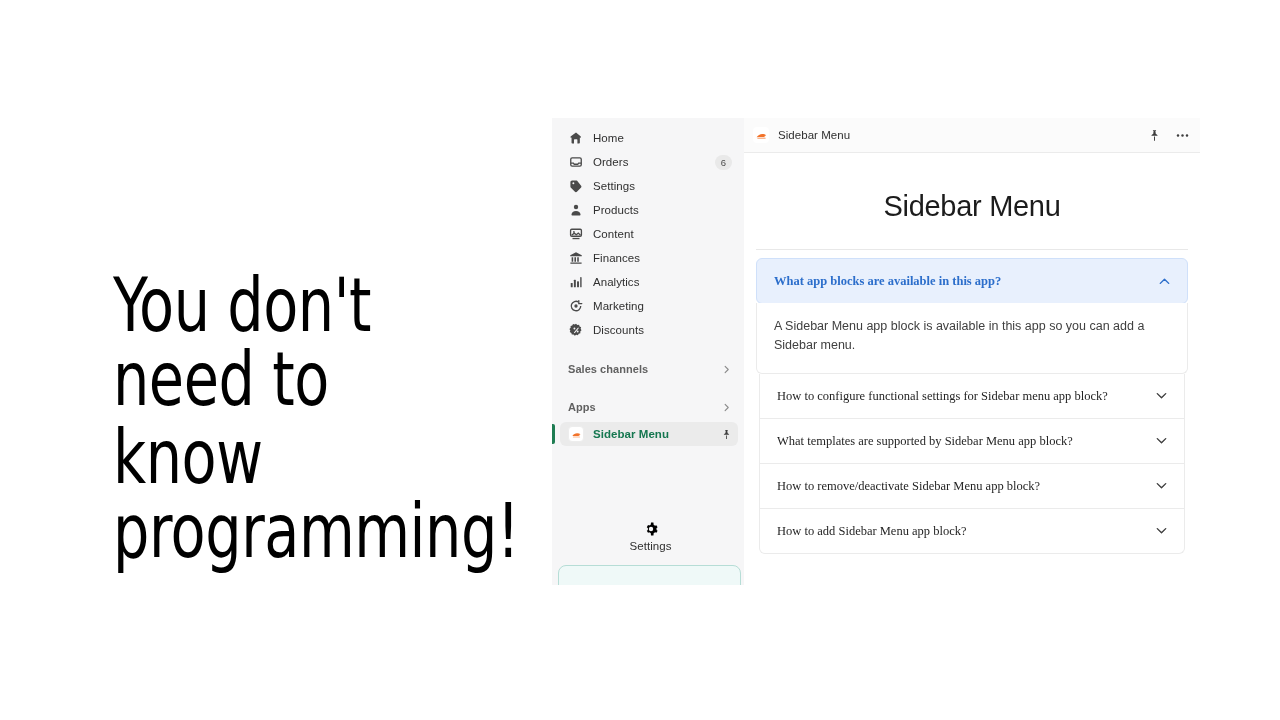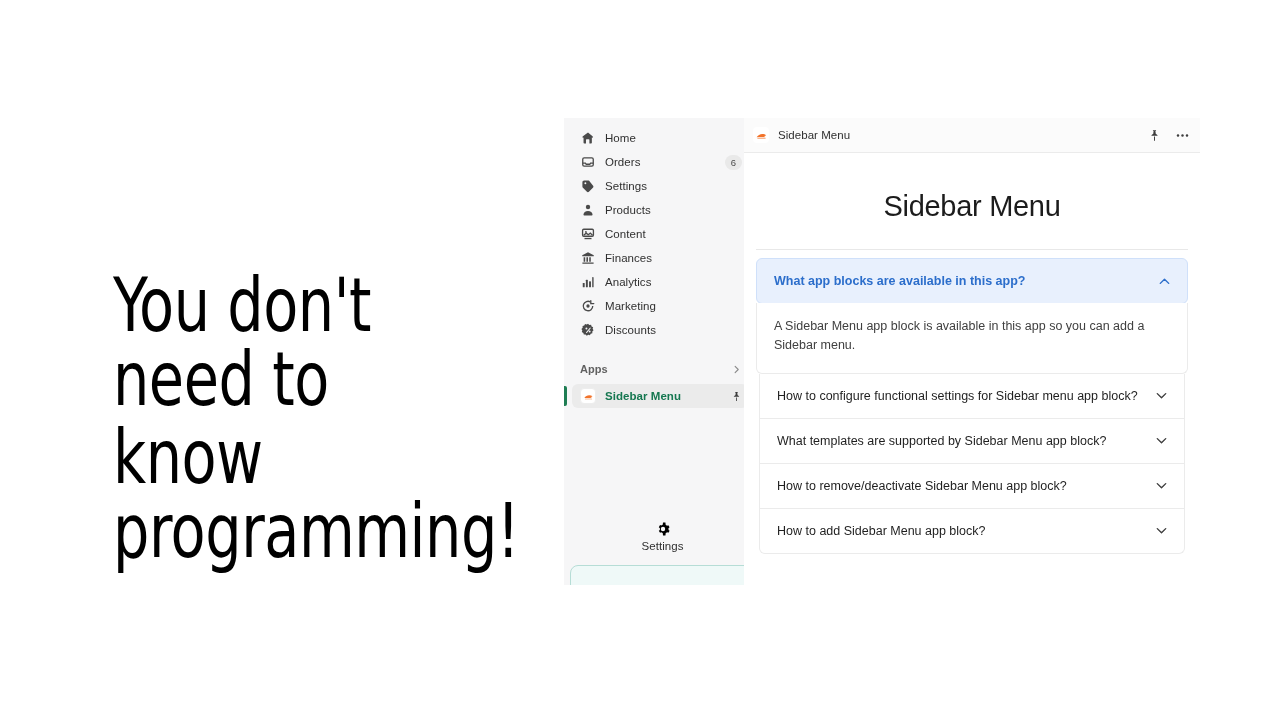--- a/index.html
+++ b/index.html
@@ -31,24 +31,24 @@
   .window {
     position: absolute;
     left: 548px; top: 118px;
     width: 652px; height: 467px;
     background: #ffffff;
     overflow: hidden;
   }
 
   
   .sidebar {
-    position: absolute; left: 16px; top: 0;
+    position: absolute; left: 4px; top: 0;
     width: 195px; height: 467px;
     background: #f6f6f7;
-    border-right: 3px solid #0f766e;
+    border-right: 1px solid #0f766e;
   }
   .nav-list { padding: 8px 8px 0 8px; }
   .nav-item {
     position: relative;
     display: flex; align-items: center;
     height: 24px;
     padding: 0 6px 0 8px;
     border-radius: 6px;
     margin-bottom: 0px;
     cursor: pointer;
@@ -179,21 +179,21 @@
     letter-spacing: -0.3px;
     margin: 37px 0 0 0;
   }
   .title-rule {
     height: 1px;
     background: #e8e8e8;
     margin: 26px 3px 8px 3px;
   }
 
   .faq-list { margin: 0 3px; }
-  .faq-item { border-bottom: 1px solid #ebebeb; }
+  .faq-item { border-bottom: 1px solid #ebebeb; font-family: Liberation Serif, serif; }
   .faq-item:last-child { border-bottom: none; }
   .faq-head {
     display: flex; align-items: center;
     gap: 10px;
     padding: 13px 14px 13px 17px;
     cursor: pointer;
     min-height: 44px;
   }
   .faq-q {
     font-size: 12.5px;
@@ -335,20 +335,28 @@
             <svg width="14" height="14" viewBox="0 0 16 16" fill="currentColor">
                 <path d="M8 .9l1.5 1.3 2-.2.6 1.9 1.8.9-.6 1.9 1 1.7-1.4 1.4.1 2-1.9.5-.9 1.8-1.9-.6-1.7 1-1.4-1.4-2 .1-.5-1.9-1.8-.9.6-1.9-1-1.7L1.9 5.3l-.1-2 1.9-.5.9-1.8L6.5 1.6 8 .9z"></path>
                 <path d="M5.6 10.8 10.4 5l.9.8-4.8 5.8-.9-.8z" fill="#f6f6f7"></path>
                 <circle cx="6.2" cy="6.3" r="1.1" fill="#f6f6f7"></circle>
                 <circle cx="9.9" cy="9.8" r="1.1" fill="#f6f6f7"></circle>
               </svg>
           </span>
           <span class="nav-label">Discounts</span>
         </div>
 
+        <div class="nav-section">
+          <span class="sec-label">Sales channels</span>
+          <span class="chev">
+            <svg width="11" height="11" viewBox="0 0 16 16" fill="none" stroke="currentColor" stroke-width="1.6" stroke-linecap="round" stroke-linejoin="round">
+                <path d="M6 3.5 10.5 8 6 12.5"></path>
+              </svg>
+          </span>
+        </div>
 
         <div class="nav-section">
           <span class="sec-label">Apps</span>
           <span class="chev">
             <svg width="11" height="11" viewBox="0 0 16 16" fill="none" stroke="currentColor" stroke-width="1.6" stroke-linecap="round" stroke-linejoin="round">
                 <path d="M6 3.5 10.5 8 6 12.5"></path>
               </svg>
           </span>
         </div>
 

